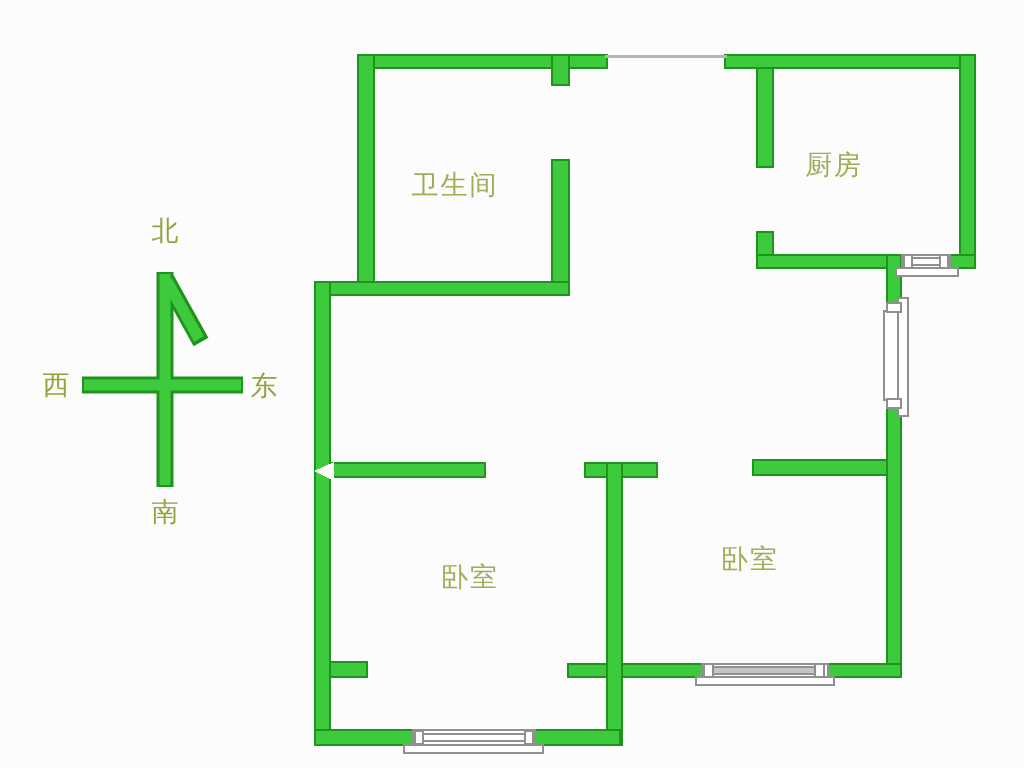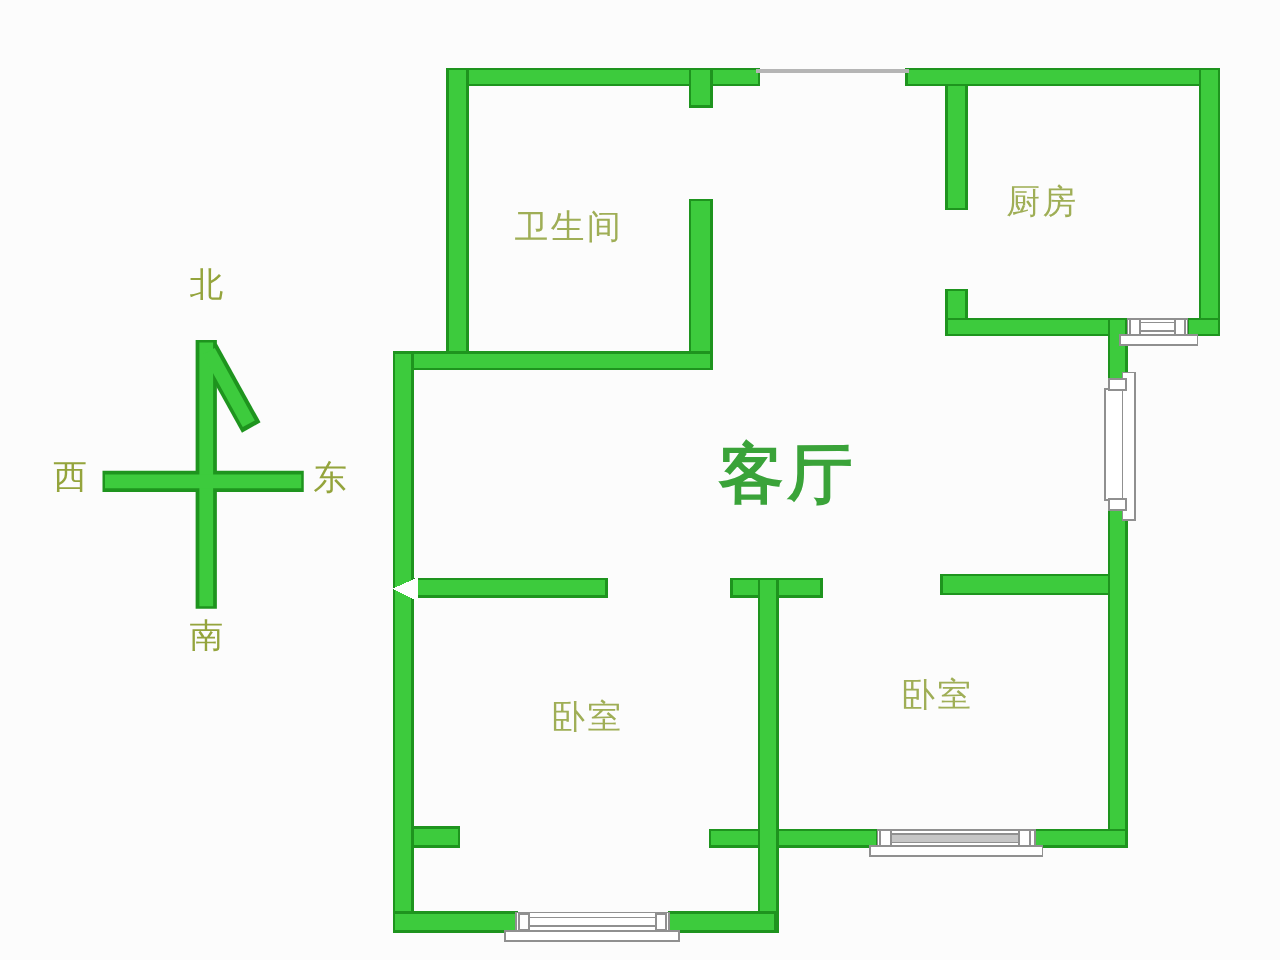--- a/index.html
+++ b/index.html
@@ -1,19 +1,19 @@
 <!DOCTYPE html>
 <html style="--background: #fcfcfc; --wall-fill: #3dcb3d; --wall-stroke: #1e941e; --window-border: #909090; --door-line: #b5b5b5; --room-label: #9fae56; --compass-label: #94a43c; --living-room-label: #3aa339;"><head>
 <meta charset="utf-8">
 <style>
   html,body{margin:0;padding:0;background:#ffffff;}
   .stage{
     position:relative;width:1024px;height:768px;overflow:hidden;
     background:var(--background,#fcfcfc);
-    font-family:Liberation Mono, monospace;
+    font-family:Liberation Sans, sans-serif;
     text-align:right;
   }
   .plan-svg{position:absolute;left:0;top:0;}
   .wall{fill:var(--wall-fill,#3dcb3d);stroke:var(--wall-stroke,#1e941e);stroke-width:2;}
   .cmp-under{stroke:var(--wall-stroke,#1e941e);stroke-width:17;fill:none;}
   .cmp-over{stroke:var(--wall-fill,#3dcb3d);stroke-width:11;fill:none;}
   .wframe{fill:#ffffff;stroke:var(--window-border,#909090);stroke-width:1.5;}
   .wbar{fill:#ffffff;stroke:var(--window-border,#909090);stroke-width:1.5;}
   .wbar-grey{fill:#c6c6c6;stroke:var(--window-border,#909090);stroke-width:1.2;}
   .doorline{fill:var(--door-line,#b5b5b5);}
@@ -124,21 +124,20 @@
         <line class="cmp-over" x1="167" y1="281" x2="199" y2="339"></line>
         <line class="cmp-over" x1="84" y1="385" x2="241" y2="385"></line>
       </g>
     </g>
   </svg>
 
   <div class="room-label" style="left:455px;top:185px">卫生间</div>
 
   <div class="room-label" style="left:834px;top:165px">厨房</div>
 
-  <div class="room-label living-label" style="left:630px;top:384px">客厅</div>
 
   <div class="room-label" style="left:470px;top:577px">卧室</div>
 
   <div class="room-label" style="left:750px;top:559px">卧室</div>
 
   <div class="compass-label" style="left:165px;top:231px">北</div>
   <div class="compass-label" style="left:165px;top:512px">南</div>
   <div class="compass-label" style="left:56px;top:385px">西</div>
   <div class="compass-label" style="left:264px;top:386px">东</div>
 

